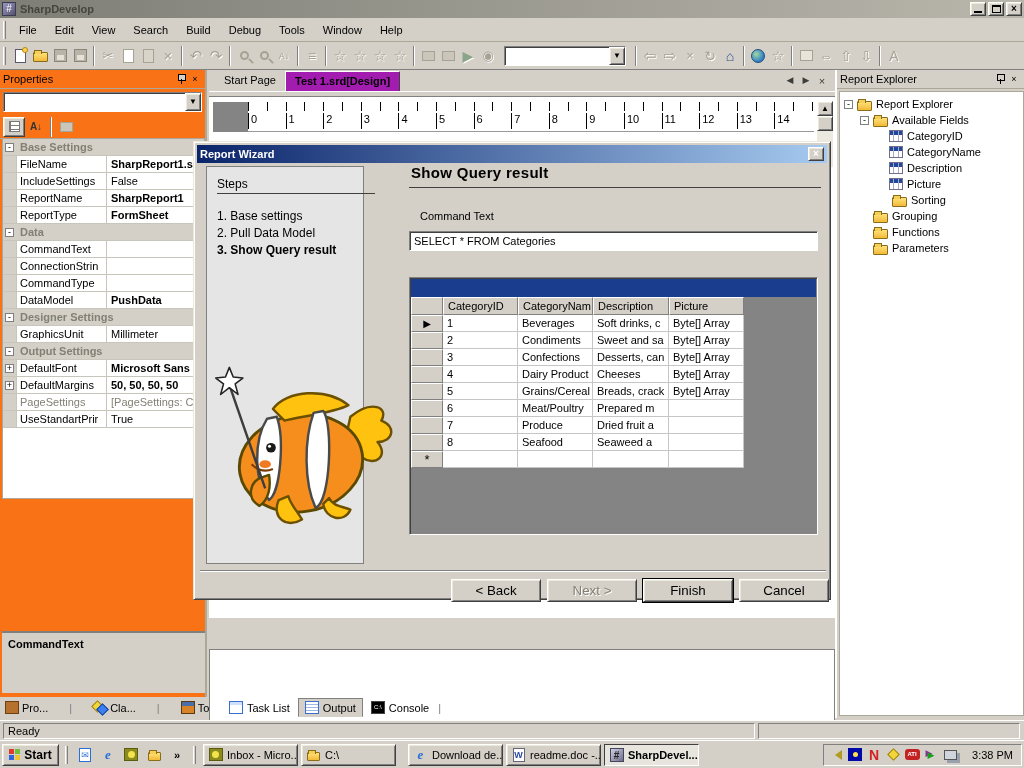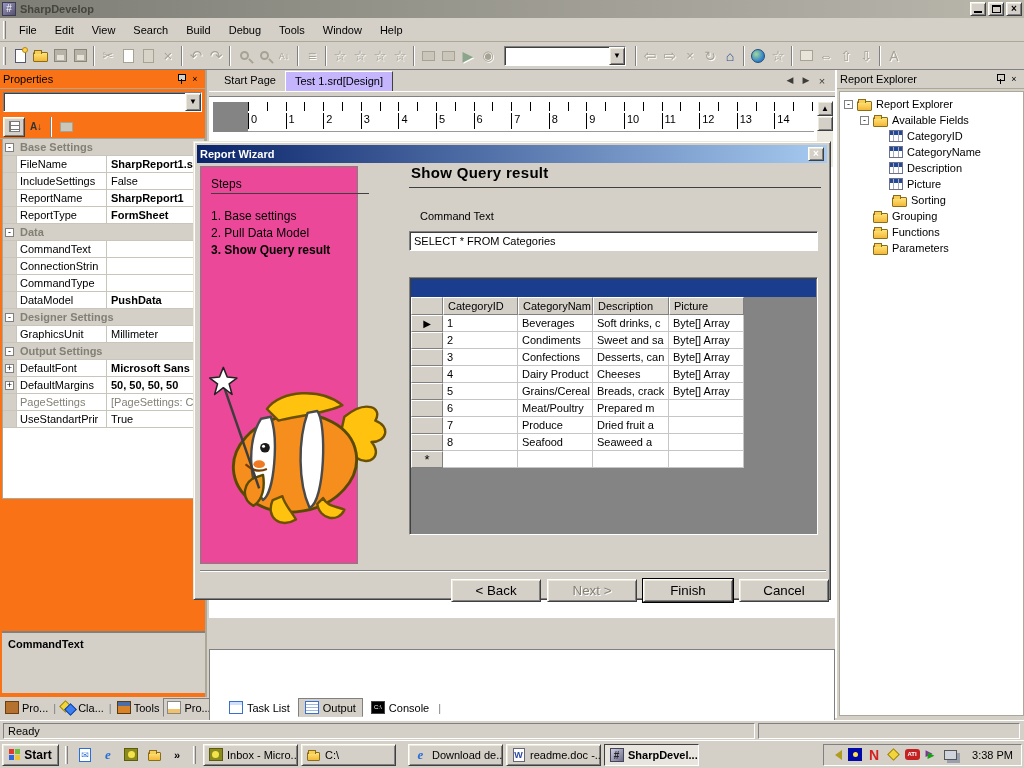--- a/index.html
+++ b/index.html
@@ -54,30 +54,30 @@
   .prow{display:flex;height:17px;border-bottom:1px solid #c8c5bb;background:#fff}
   .pmark{width:14px;flex:none;background:#D4D0C8;border-right:1px solid #c8c5bb;display:flex;align-items:center;justify-content:center}
   .plabel{width:90px;flex:none;padding:2px 0 0 3px;border-right:1px solid #c8c5bb;white-space:nowrap;overflow:hidden}
   .pvalue{flex:1;padding:2px 0 0 4px;white-space:nowrap;overflow:hidden}
   .pcat{display:flex;height:17px;background:#D4D0C8;color:#828075;font-weight:bold;align-items:center;border-bottom:1px solid #c8c5bb}
   .expbox{width:9px;height:9px;background:#fff;border:1px solid #808080;font-size:9px;line-height:7px;text-align:center;color:#000;font-weight:normal;flex:none}
   .pcat .expbox{margin:0 6px 0 2px}
   .gray{color:#828075}
   .b{font-weight:bold}
   .pdesc{position:absolute;left:2px;top:561px;width:203px;height:62px;background:#D4D0C8;border-top:2px solid #808080;padding:5px 6px}
-  .ltabs{left:0;top:697px;width:207px;height:21px;display:flex;align-items:center;padding-left:2px;gap:1px}
+  .ltabs{left:0;top:697px;width:207px;height:21px;display:flex;align-items:center;padding-left:2px;gap:17px}
   .ltab{display:flex;align-items:center;gap:3px;padding:2px 3px;height:19px}
   .ltab.active{border:1px solid #808080;border-bottom-color:#D4D0C8;background:#D4D0C8;font-weight:normal}
   .tabsep{color:#808080;padding:0 1px}
   .ic12{width:14px;height:13px;flex:none;position:relative}
   
   .docarea{left:209px;top:70px;width:626px;height:627px;background:#D4D0C8}
   .dtabs{height:22px;display:flex;align-items:flex-end;padding-left:6px;border-bottom:1px solid #fff}
   .dtab{padding:3px 9px;height:20px}
-  .dtab.active{border:1px solid;border-color:#fff #404040 #d4d0c8 #fff;font-weight:normal;background:#c4b5fd;border-bottom:none}
+  .dtab.active{border:1px solid;border-color:#fff #404040 #d4d0c8 #fff;font-weight:bold;background:#a21caf;border-bottom:none}
   .dtabnav{margin-left:auto;display:flex;gap:2px;padding:0 6px 4px 0;color:#3c3c38}
   .dtabnav span{font-size:9px;width:14px;text-align:center}
   .dsurface{position:absolute;left:0;top:26px;width:626px;height:522px;background:#fff;border-top:1px solid #808080}
   .rulerblock{position:absolute;left:4px;top:5px;width:35px;height:30px;background:#848484}
   .ruler{position:absolute;left:39px;top:5px;width:566px;height:30px;background:#fff;border-bottom:1px solid #9a9a9a}
   .rticks{position:absolute;left:0;top:0;width:566px;height:9px;background:repeating-linear-gradient(90deg,#000 0 1px,transparent 1px 18.8px)}
   .rnums{position:absolute;left:0;top:11px;width:566px;height:16px;display:flex}
   .rnums span{width:37.6px;flex:none;padding-left:2px;border-left:1px solid #000;font-size:11px}
   .vsb{position:absolute;left:608px;top:4px;width:16px;height:66px;background:#ece9e0}
   .sbtn{width:16px;height:15px;font-size:8px;line-height:13px;color:#000}
@@ -102,21 +102,21 @@
   .qlico{width:20px;height:20px;display:inline-flex;align-items:center;justify-content:center}
   .taskbtn{width:95px;height:22px;display:flex;align-items:center;gap:4px;padding:0 4px;white-space:nowrap;overflow:hidden;font-size:11px}
   .taskbtn.pressed{border-color:#404040 #fff #fff #404040;box-shadow:none;background:#e8e5de;font-weight:bold}
   .tbicon{width:15px;height:14px;flex:none;display:inline-flex;align-items:center;justify-content:center}
   .tray{margin-left:auto;height:22px;border:1px solid;border-color:#808080 #fff #fff #808080;display:flex;align-items:center;gap:3px;padding:0 8px 0 4px}
   .trico{width:16px;height:16px;display:inline-flex;align-items:center;justify-content:center;font-size:11px;font-weight:bold}
   
   .wizard{left:193px;top:141px;width:638px;height:459px;background:#D4D0C8;border:1px solid;border-color:#ece9d8 #404040 #404040 #ece9d8;box-shadow:inset 1px 1px 0 #fff,inset -1px -1px 0 #808080;z-index:10}
   .wtitle{position:absolute;left:3px;top:3px;width:630px;height:18px;background:linear-gradient(90deg,#0a246a,#a6caf0);color:#fff;font-weight:bold;display:flex;align-items:center;padding:0 3px}
   .wclose{margin-left:auto;width:16px;height:14px;font-size:10px;line-height:12px;font-weight:bold}
-  .wsteps{position:absolute;left:6px;top:24px;width:158px;height:398px;background:#ec4899;border:1px solid #808080}
+  .wsteps{position:absolute;left:12px;top:24px;width:158px;height:398px;background:#e5e5e5;border:1px solid #808080}
   .steps-h{margin:10px 0 0 10px;width:158px;border-bottom:1px solid #404040;padding-bottom:2px;font-size:12px}
   .steps-list{margin:14px 0 0 10px;font-size:12px;line-height:17px}
   .wpagetitle{position:absolute;left:217px;top:22px;font-size:15px;font-weight:bold;letter-spacing:.3px}
   .wrule{position:absolute;left:215px;top:45px;width:412px;height:1px;background:#404040}
   .wlabel{position:absolute;left:226px;top:68px}
   .wfield{position:absolute;left:215px;top:89px;width:409px;height:20px;padding:3px 4px;white-space:nowrap;overflow:hidden}
   .wgrid{position:absolute;left:215px;top:135px;width:409px;height:258px;background:#848484;border:1px solid;border-color:#808080 #fff #fff #808080;box-shadow:inset 1px 1px 0 #404040;overflow:hidden}
   .gcap{height:18px;background:#1b3d8e;margin:1px 1px 0 1px}
   .ghead,.grow{display:flex;margin-left:1px}
   .ghc{height:18px;background:#D4D0C8;border:1px solid;border-color:#fff #808080 #808080 #fff;padding:2px 0 0 4px;flex:none;white-space:nowrap;overflow:hidden}

